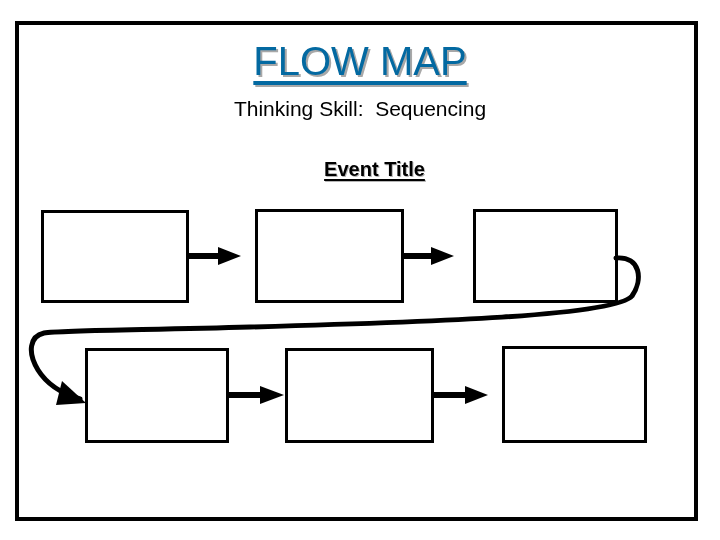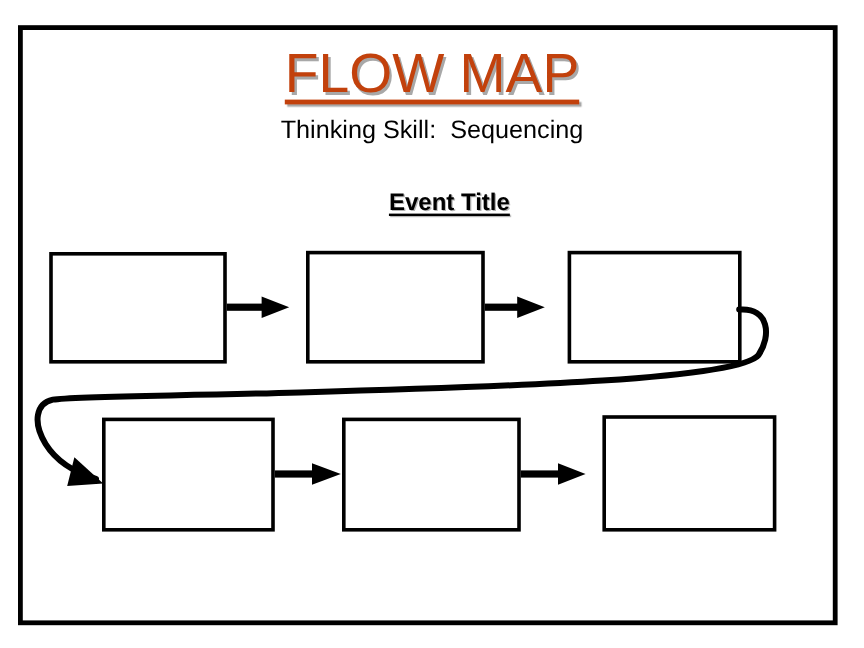--- a/index.html
+++ b/index.html
@@ -32,25 +32,25 @@
   .title-block {
     position: absolute;
     left: 0;
     top: 36px;
     width: 720px;
     text-align: center;
     pointer-events: none;
   }
   .map-title {
     display: inline-block;
-    font-size: 46px;
+    font-size: 40px;
     line-height: 50px;
     font-weight: normal;
     letter-spacing: 0px;
-    color: #c2410c;
+    color: #0369a1;
     text-decoration: underline;
     text-decoration-thickness: 4px;
     text-underline-offset: 6px;
     text-shadow: 2px 2px 0 #a8a8a8;
     white-space: nowrap;
   }
   .subtitle-block {
     position: absolute;
     left: 0;
     top: 96px;

